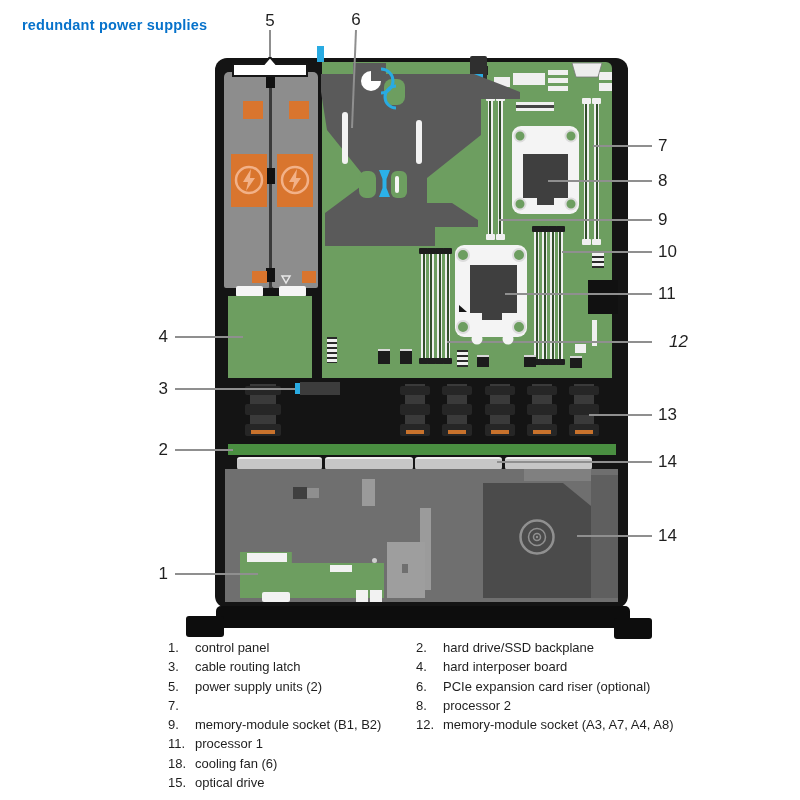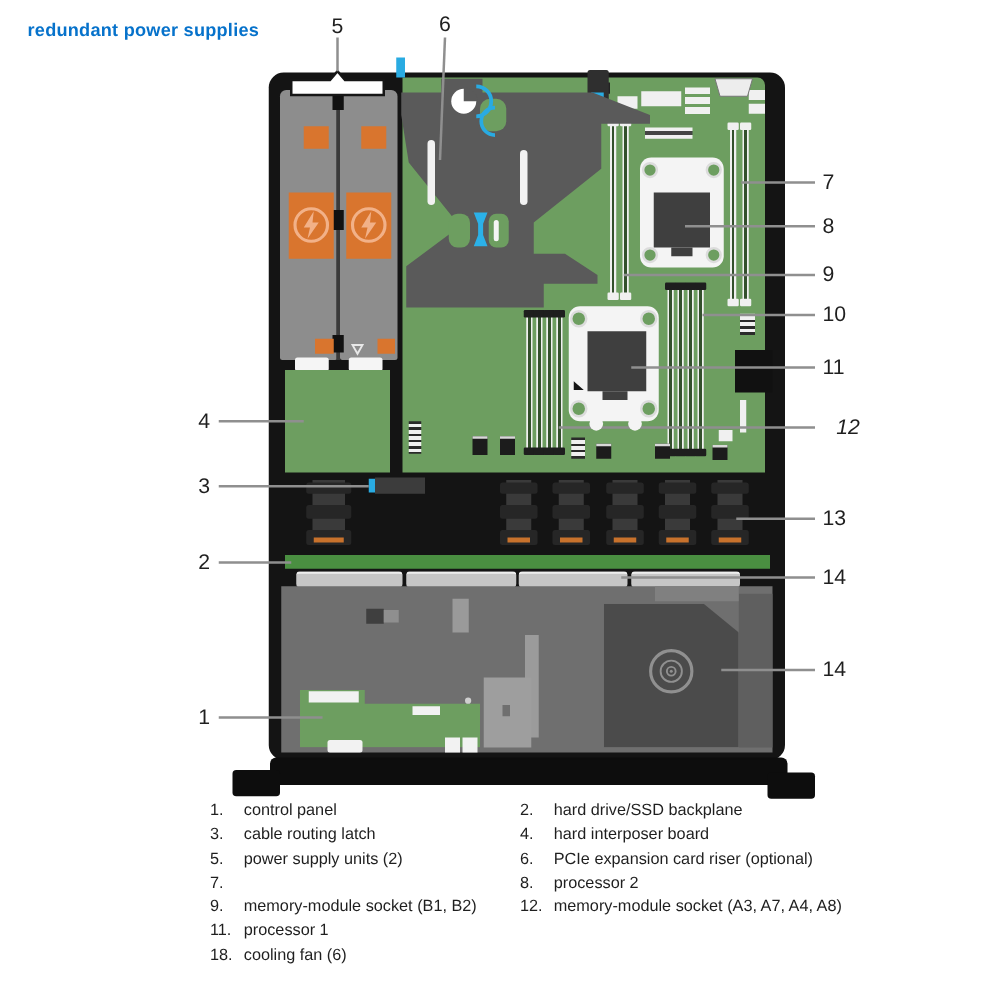--- a/index.html
+++ b/index.html
@@ -282,20 +282,24 @@
       <span>memory-module socket (B1, B2)</span>
     </div>
   <div class="lg-row">
       <span class="lg-num">11.</span>
       <span>processor 1</span>
     </div>
   <div class="lg-row">
       <span class="lg-num">18.</span>
       <span>cooling fan (6)</span>
     </div>
+  <div class="lg-row">
+      <span class="lg-num">15.</span>
+      <span>optical drive</span>
+    </div>
 </div>
 <div class="legend-col" style="left:416px;">
   <div class="lg-row">
       <span class="lg-num">2.</span>
       <span>hard drive/SSD backplane</span>
     </div>
   <div class="lg-row">
       <span class="lg-num">4.</span>
       <span>hard interposer board</span>
     </div>

